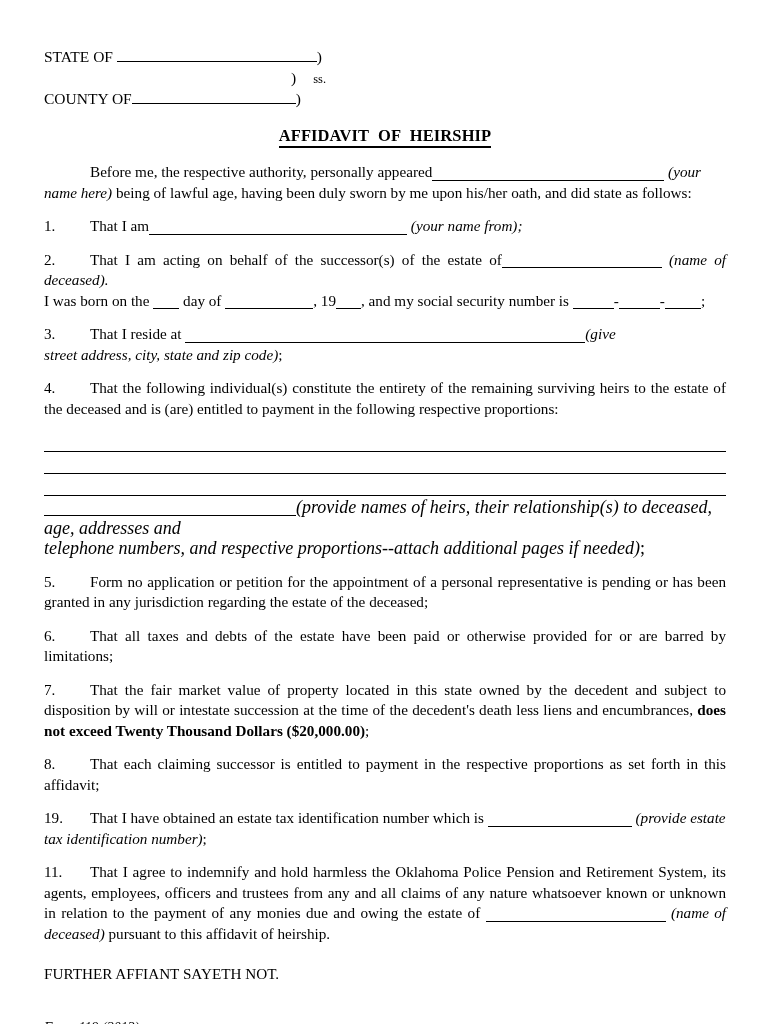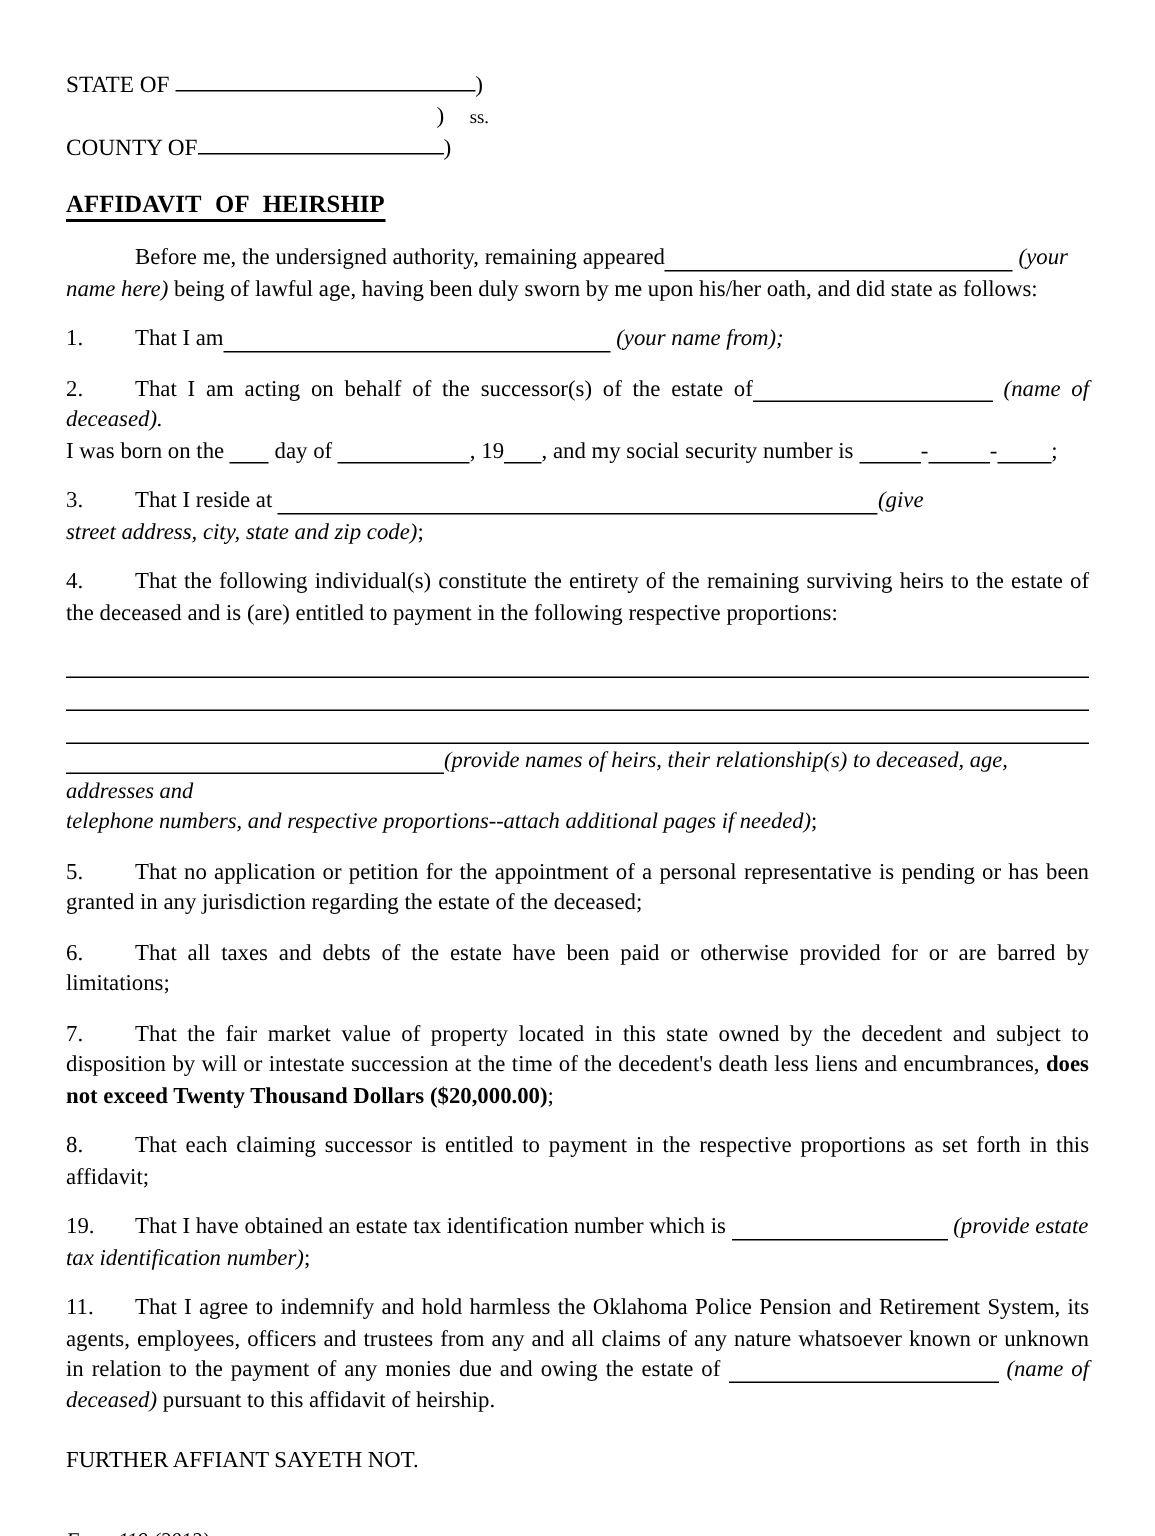--- a/index.html
+++ b/index.html
@@ -49,21 +49,21 @@
   .paren { display: inline-block; }
   .ss-mark {
     display: inline-block;
     font-size: 12.5px;
     padding-left: 17px;
     vertical-align: baseline;
     text-align: right;
   }
   
   .doc-title {
-    text-align: left;
+    text-align: center;
     font-weight: bold;
     font-size: 16.5px;
     letter-spacing: 0.1px;
     word-spacing: 5px;
     margin-top: 17px;
     margin-bottom: 0;
   }
   .doc-title span {
     border-bottom: 2px solid #000;
     padding-bottom: 1px;
@@ -92,21 +92,21 @@
   
   .heir-lines {
     margin-top: 16px;
   }
   .heir-line {
     border-bottom: 1px solid #000;
     height: 16px;
     width: 100%;
   }
   .heir-tail {
-    font-size: 15px;
+    font-size: 18px;
     line-height: 20.5px;
     margin: 0;
   }
   
   .further {
     font-size: 15.2px;
     margin-top: 21px;
   }
   
   .footer {
@@ -132,38 +132,38 @@
       <div class="caption-row">
         <span style="display:inline-block;width:200px;"></span><span style="display:inline-block;width:47px;"></span><span class="paren">)</span><span class="ss-mark">ss.</span>
       </div>
       <div class="caption-row">
         <span class="cap-label">COUNTY OF</span><span class="fill" style="width:164px;"></span><span class="paren">)</span>
       </div>
     </div>
 
     <div class="doc-title"><span>AFFIDAVIT  OF  HEIRSHIP</span></div>
 
-    <p class="para" style="margin-top:16px;"><span class="indent"></span><span>Before me, the undersigned authority, remaining appeared</span><span class="u-inline" style="width:232px;"></span> <i>(your</i><br><i>name here)</i><span> being of lawful age, having been duly sworn by me upon his/her oath, and did state as follows:</span></p>
+    <p class="para" style="margin-top:16px;"><span class="indent"></span><span>Before me, the respective authority, personally appeared</span><span class="u-inline" style="width:232px;"></span> <i>(your</i><br><i>name here)</i><span> being of lawful age, having been duly sworn by me upon his/her oath, and did state as follows:</span></p>
 
     <p class="para"><span class="num">1.</span><span>That I am</span><span class="u-inline" style="width:258px;"></span> <i>(your name from);</i></p>
 
     <p class="para"><span class="num">2.</span><span>That I am acting on behalf of the successor(s) of the estate of</span><span class="u-inline" style="width:160px;"></span> <i>(name of deceased).</i><br><span>I was born on the</span> <span class="u-inline" style="width:26px;"></span> <span>day of</span> <span class="u-inline" style="width:88px;"></span><span>, 19</span><span class="u-inline" style="width:25px;"></span><span>, and my social security number is</span> <span class="u-inline" style="width:41px;"></span><span>-</span><span class="u-inline" style="width:41px;"></span><span>-</span><span class="u-inline" style="width:36px;"></span><span>;</span></p>
 
     <p class="para"><span class="num">3.</span><span>That I reside at</span> <span class="u-inline" style="width:400px;"></span><i>(give</i><br><i>street address, city, state and zip code)</i><span>;</span></p>
 
     <p class="para"><span class="num">4.</span><span>That the following individual(s) constitute the entirety of the remaining surviving heirs to the estate of the deceased and is (are) entitled to payment in the following respective proportions:</span></p>
 
     <div class="heir-lines">
       <div class="heir-line"></div>
       <div class="heir-line" style="margin-top:5px;"></div>
       <div class="heir-line" style="margin-top:5px;"></div>
     </div>
     <p class="heir-tail" style="margin-top:1px;"><span class="u-inline" style="width:252px;"></span><i>(provide names of heirs, their relationship(s) to deceased, age, addresses and</i><br><i>telephone numbers, and respective proportions--attach additional pages if needed)</i><span>;</span></p>
 
-    <p class="para"><span class="num">5.</span><span>That no application or petition for the appointment of a personal representative is pending or has been granted in any jurisdiction regarding the estate of the deceased;</span></p>
+    <p class="para"><span class="num">5.</span><span>Form no application or petition for the appointment of a personal representative is pending or has been granted in any jurisdiction regarding the estate of the deceased;</span></p>
 
     <p class="para"><span class="num">6.</span><span>That all taxes and debts of the estate have been paid or otherwise provided for or are barred by limitations;</span></p>
 
     <p class="para"><span class="num">7.</span><span>That the fair market value of property located in this state owned by the decedent and subject to disposition by will or intestate succession at the time of the decedent's death less liens and encumbrances, </span><b>does not exceed Twenty Thousand Dollars ($20,000.00)</b><span>;</span></p>
 
     <p class="para"><span class="num">8.</span><span>That each claiming successor is entitled to payment in the respective proportions as set forth in this affidavit;</span></p>
 
 
     <p class="para"><span class="num">19.</span><span>That I have obtained an estate tax identification number which is</span> <span class="u-inline" style="width:144px;"></span> <i>(provide estate</i><br><i>tax identification number)</i><span>;</span></p>
 

